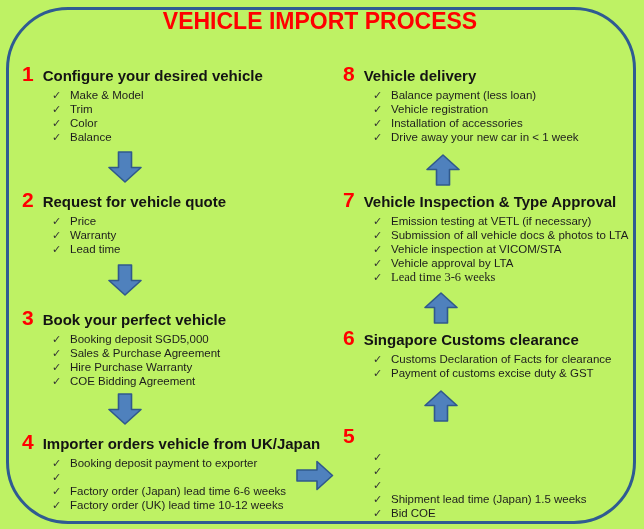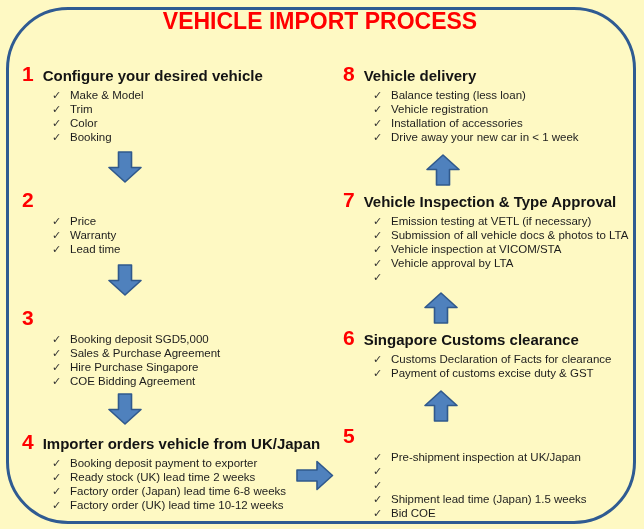--- a/index.html
+++ b/index.html
@@ -1,17 +1,17 @@
 <!DOCTYPE html>
 <html><head>
 <meta charset="utf-8">
 <style>
   html,body { margin:0; padding:0; background:#ffffff; }
   .canvas {
-    position:relative; width:644px; height:529px; background:#fef9c3;
+    position:relative; width:644px; height:529px; background:#bef264;
     font-family:"Liberation Sans", sans-serif; overflow:hidden;
   }
   .frame {
     position:absolute; left:6px; top:7px; width:630px; height:517px;
     border:3px solid #2F5B92; border-radius:62px; box-sizing:border-box;
   }
   .title {
     position:absolute; left:10px; top:8px; width:620px; text-align:center;
     font-size:23px; font-weight:bold; color:#FF0000; white-space:nowrap;
   }
@@ -64,102 +64,102 @@
       <li>
           <span class="check">✓</span>
           <span class="item-text">Trim</span>
         </li>
       <li>
           <span class="check">✓</span>
           <span class="item-text">Color</span>
         </li>
       <li>
           <span class="check">✓</span>
-          <span class="item-text">Booking</span>
+          <span class="item-text">Balance</span>
         </li>
     </ul>
   </div>
 
   <div class="step" id="step2">
     <div class="step-head">
       <span class="step-num">2</span>
+      <span class="step-title">Request for vehicle quote</span>
     </div>
     <ul class="items">
       <li>
           <span class="check">✓</span>
           <span class="item-text">Price</span>
         </li>
       <li>
           <span class="check">✓</span>
           <span class="item-text">Warranty</span>
         </li>
       <li>
           <span class="check">✓</span>
           <span class="item-text">Lead time</span>
         </li>
     </ul>
   </div>
 
   <div class="step" id="step3">
     <div class="step-head">
       <span class="step-num">3</span>
+      <span class="step-title">Book your perfect vehicle</span>
     </div>
     <ul class="items">
       <li>
           <span class="check">✓</span>
           <span class="item-text">Booking deposit SGD5,000</span>
         </li>
       <li>
           <span class="check">✓</span>
           <span class="item-text">Sales &amp; Purchase Agreement</span>
         </li>
       <li>
           <span class="check">✓</span>
-          <span class="item-text">Hire Purchase Singapore</span>
+          <span class="item-text">Hire Purchase Warranty</span>
         </li>
       <li>
           <span class="check">✓</span>
           <span class="item-text">COE Bidding Agreement</span>
         </li>
     </ul>
   </div>
 
   <div class="step" id="step4">
     <div class="step-head">
       <span class="step-num">4</span>
       <span class="step-title">Importer orders vehicle from UK/Japan</span>
     </div>
     <ul class="items">
       <li>
           <span class="check">✓</span>
           <span class="item-text">Booking deposit payment to exporter</span>
         </li>
       <li>
           <span class="check">✓</span>
-          <span class="item-text">Ready stock (UK) lead time 2 weeks</span>
-        </li>
-      <li>
-          <span class="check">✓</span>
-          <span class="item-text">Factory order (Japan) lead time 6-8 weeks</span>
+        </li>
+      <li>
+          <span class="check">✓</span>
+          <span class="item-text">Factory order (Japan) lead time 6-6 weeks</span>
         </li>
       <li>
           <span class="check">✓</span>
           <span class="item-text">Factory order (UK) lead time 10-12 weeks</span>
         </li>
     </ul>
   </div>
 
   <div class="step" id="step5">
     <div class="step-head">
       <span class="step-num">5</span>
     </div>
     <ul class="items">
       <li>
           <span class="check">✓</span>
-          <span class="item-text">Pre-shipment inspection at UK/Japan</span>
         </li>
       <li>
           <span class="check">✓</span>
         </li>
       <li>
           <span class="check">✓</span>
         </li>
       <li>
           <span class="check">✓</span>
           <span class="item-text">Shipment lead time (Japan) 1.5 weeks</span>
@@ -205,33 +205,34 @@
       <li>
           <span class="check">✓</span>
           <span class="item-text">Vehicle inspection at VICOM/STA</span>
         </li>
       <li>
           <span class="check">✓</span>
           <span class="item-text">Vehicle approval by LTA</span>
         </li>
       <li>
           <span class="check">✓</span>
+          <span class="item-text serif">Lead time 3-6 weeks</span>
         </li>
     </ul>
   </div>
 
   <div class="step" id="step8">
     <div class="step-head">
       <span class="step-num">8</span>
       <span class="step-title">Vehicle delivery</span>
     </div>
     <ul class="items">
       <li>
           <span class="check">✓</span>
-          <span class="item-text">Balance testing (less loan)</span>
+          <span class="item-text">Balance payment (less loan)</span>
         </li>
       <li>
           <span class="check">✓</span>
           <span class="item-text">Vehicle registration</span>
         </li>
       <li>
           <span class="check">✓</span>
           <span class="item-text">Installation of accessories</span>
         </li>
       <li>

